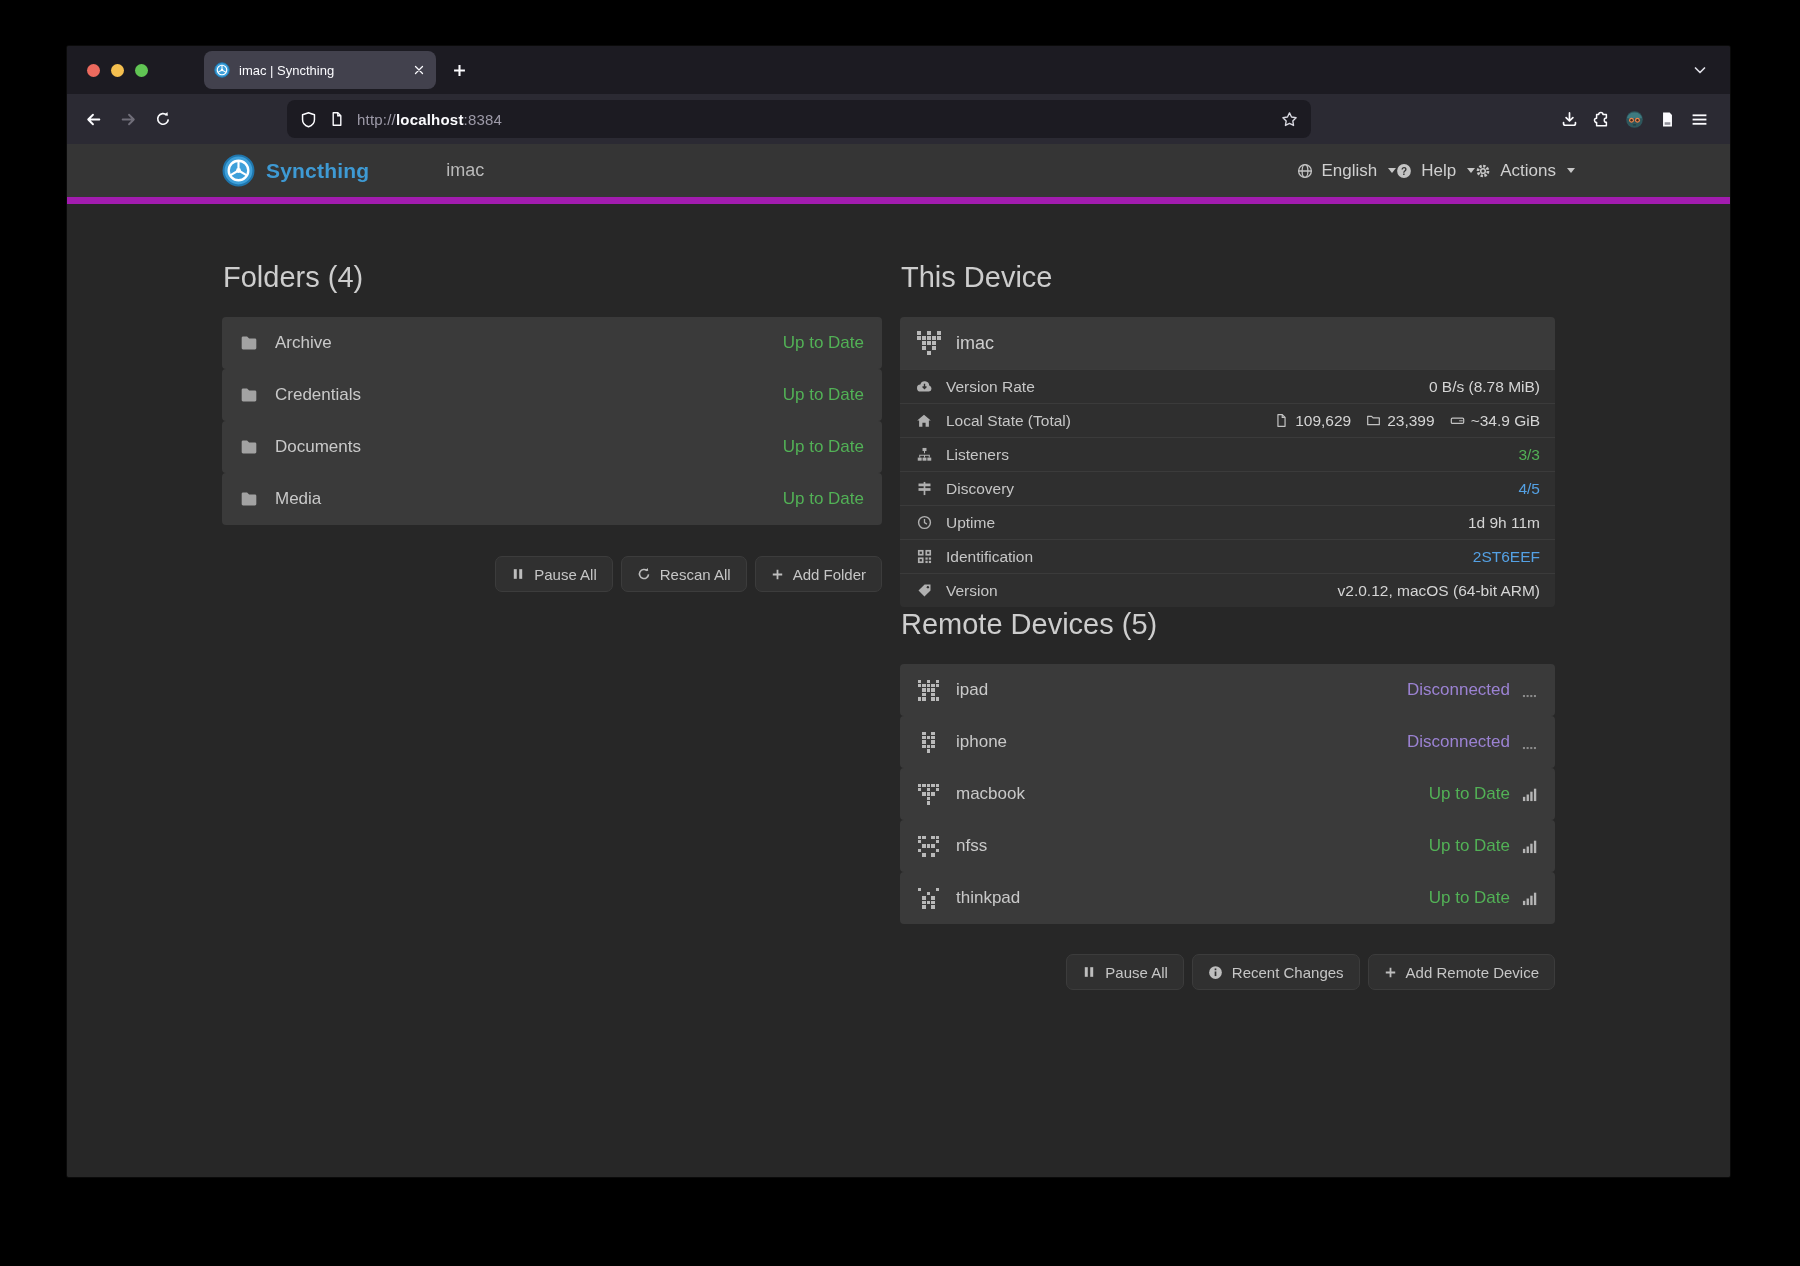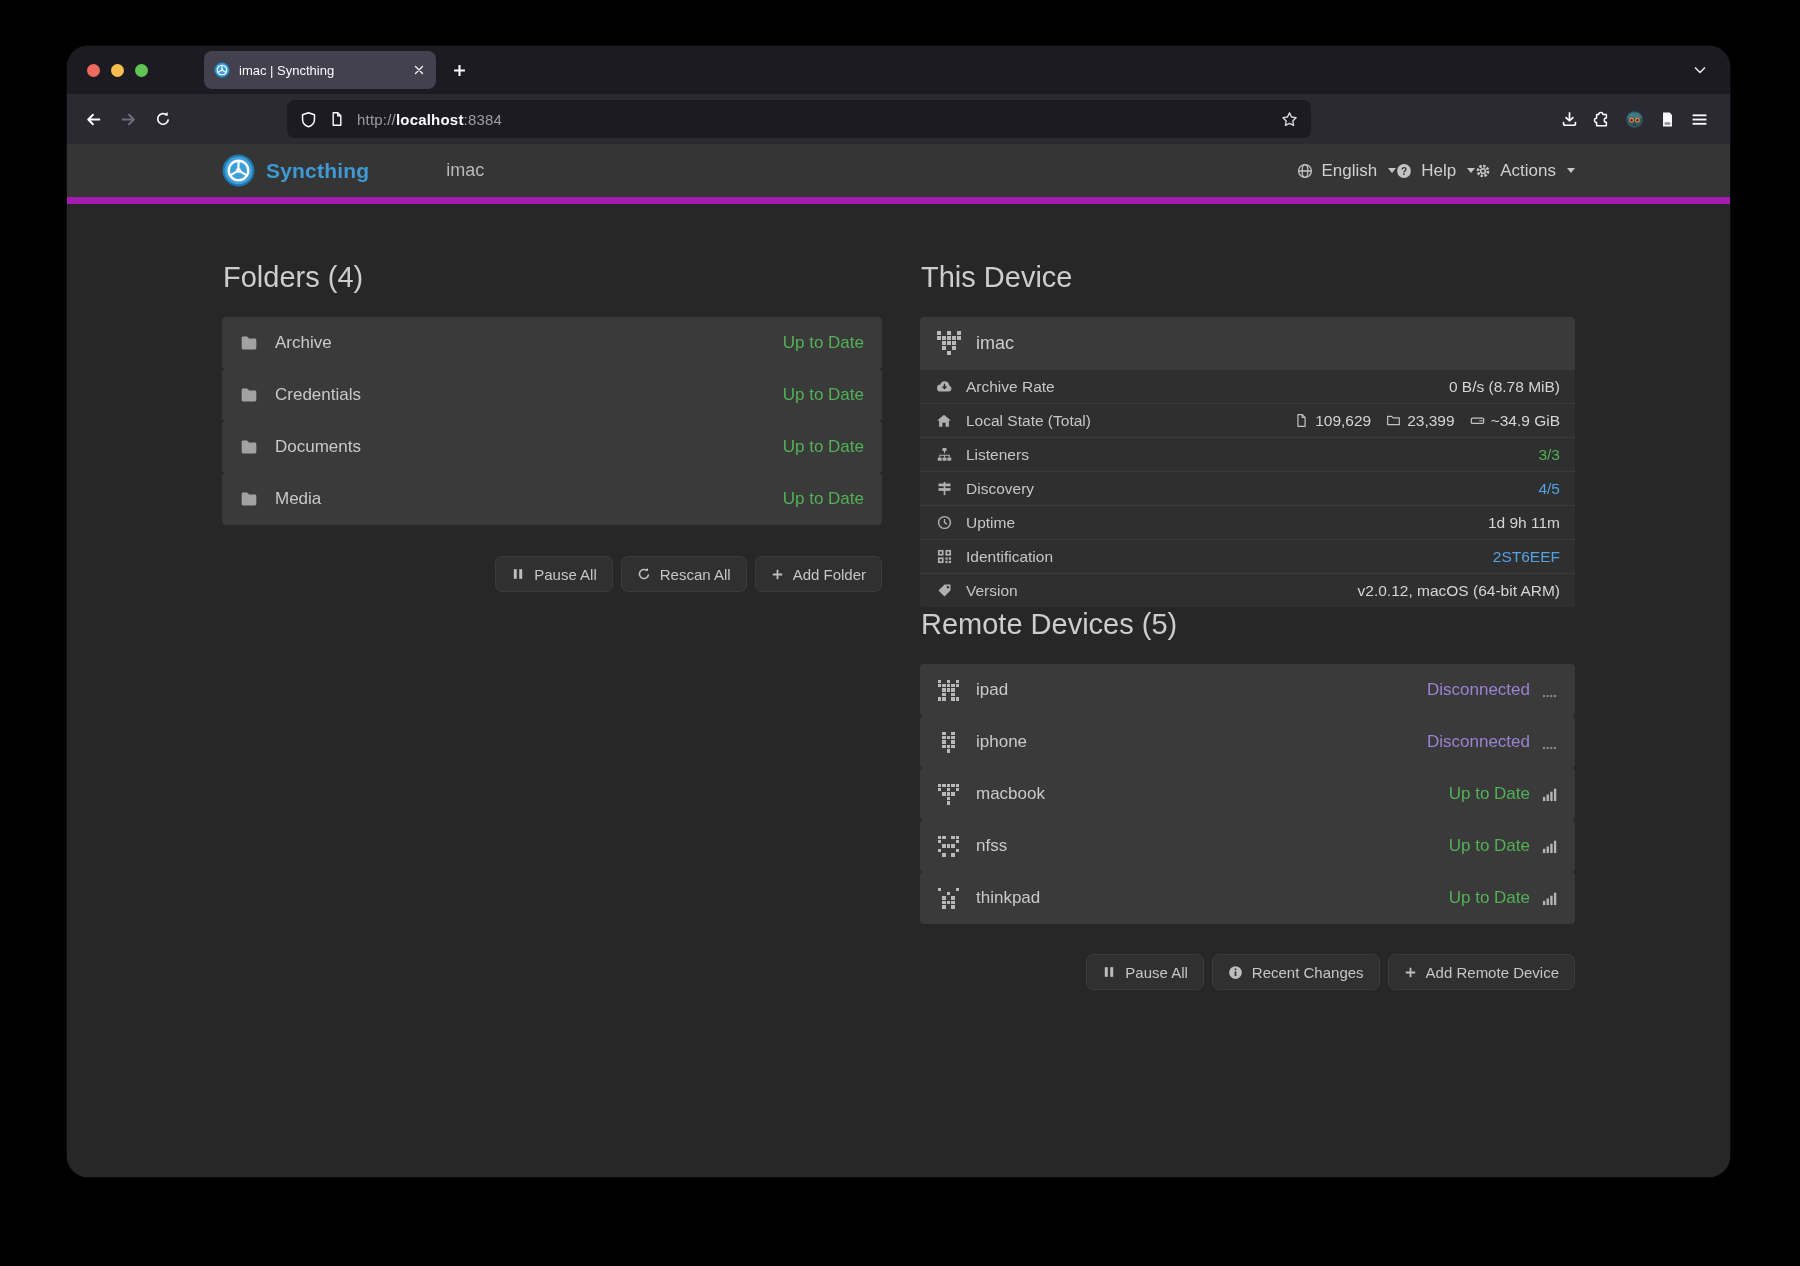--- a/index.html
+++ b/index.html
@@ -18,21 +18,21 @@
     --muted:#adadad;
     --green:#52b156;
     --purple:#9b82d2;
     --blue:#54a1e4;
     --brand:#3e9ad4;
   }
   *{box-sizing:border-box;margin:0;padding:0}
   html,body{width:1800px;height:1266px;background:#000;overflow:hidden;
     font-family:"Liberation Sans",sans-serif;}
   .window{position:absolute;left:67px;top:46px;width:1663px;height:1131px;
-    border-radius:21px;overflow:hidden;background:var(--page);
+    border-radius:2px;overflow:hidden;background:var(--page);
     box-shadow:0 0 0 1px rgba(255,255,255,.04),0 18px 60px rgba(0,0,0,.65);
     display:flex;flex-direction:column;}
   
   .tabbar{height:48px;background:var(--chrome-tabbar);display:flex;align-items:center;
     position:relative;flex-shrink:0}
   .traffic{display:flex;gap:11px;padding-left:20px}
   .light{width:13px;height:13px;border-radius:50%}
   .light.red{background:#ec6a5e}.light.yellow{background:#f4bf4f}.light.green{background:#61c554}
   .tab{margin-left:56px;height:38px;width:232px;background:var(--tab-active);
     border-radius:8px;display:flex;align-items:center;padding:0 10px;gap:9px;
@@ -57,21 +57,21 @@
     padding:0 155px;flex-shrink:0;border-bottom:7px solid #a21caf}
   .brand{display:flex;align-items:center;gap:11px}
   .brand-text{color:var(--brand);font-size:21px;font-weight:700;letter-spacing:.2px}
   .nav-devname{margin-left:77px;color:#b9b9b9;font-size:18px}
   .nav-menus{margin-left:auto;display:flex;}
   .menu{display:flex;align-items:center;gap:9px;color:#cfcfcf;font-size:17px;cursor:pointer}
   .menu .icon{color:#c4c4c4}
   .caret{display:inline-block;border-left:4.5px solid transparent;border-right:4.5px solid transparent;
     border-top:5px solid currentColor;margin-left:2px;opacity:.95}
   
-  .content{flex:1;display:flex;gap:38px;padding:56px 155px 8px 155px;background:var(--page)}
+  .content{flex:1;display:flex;gap:18px;padding:56px 155px 8px 155px;background:var(--page)}
   .col-left{width:660px}.col-right{width:655px}
   h2.section{font-size:29px;font-weight:400;color:#cdcdcd;margin:0 0 22px 1px;line-height:35px}
   .listrow{height:52px;background:var(--panelhead);border-radius:4px;
     display:flex;align-items:center;padding:0 18px;cursor:pointer}
   .row-ic{color:#a2a2a2;margin-right:17px;display:flex}
   .row-name{font-size:17px;color:#c9c9c9}
   .row-status{margin-left:auto;display:flex;align-items:center;gap:12px;font-size:17px}
   .st-green{color:var(--green)}.st-purple{color:var(--purple)}
   .sigic{color:#b5b5b5;display:flex}
   .sigic.faint{color:#8b8b8b}
@@ -519,21 +519,21 @@
           <span>imac</span>
         </div>
 
         <div class="trow">
           <span class="trow-label">
               <span class="icon">
                 <svg width="17" height="17">
                   <use href="#i-cloud-down"></use>
                 </svg>
               </span>
-              <span>Archive Rate</span>
+              <span>Version Rate</span>
             </span>
           <span class="trow-val">0 B/s (8.78 MiB)</span>
         </div>
         <div class="trow">
           <span class="trow-label">
               <span class="icon">
                 <svg width="16" height="16">
                   <use href="#i-home"></use>
                 </svg>
               </span>

